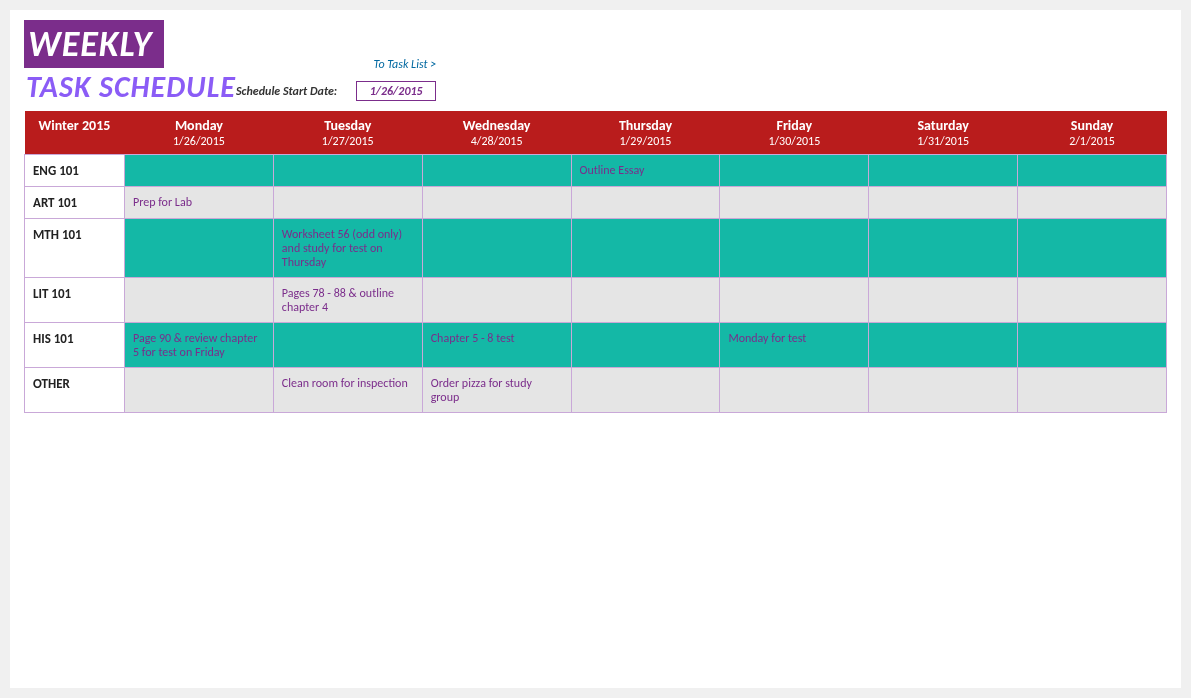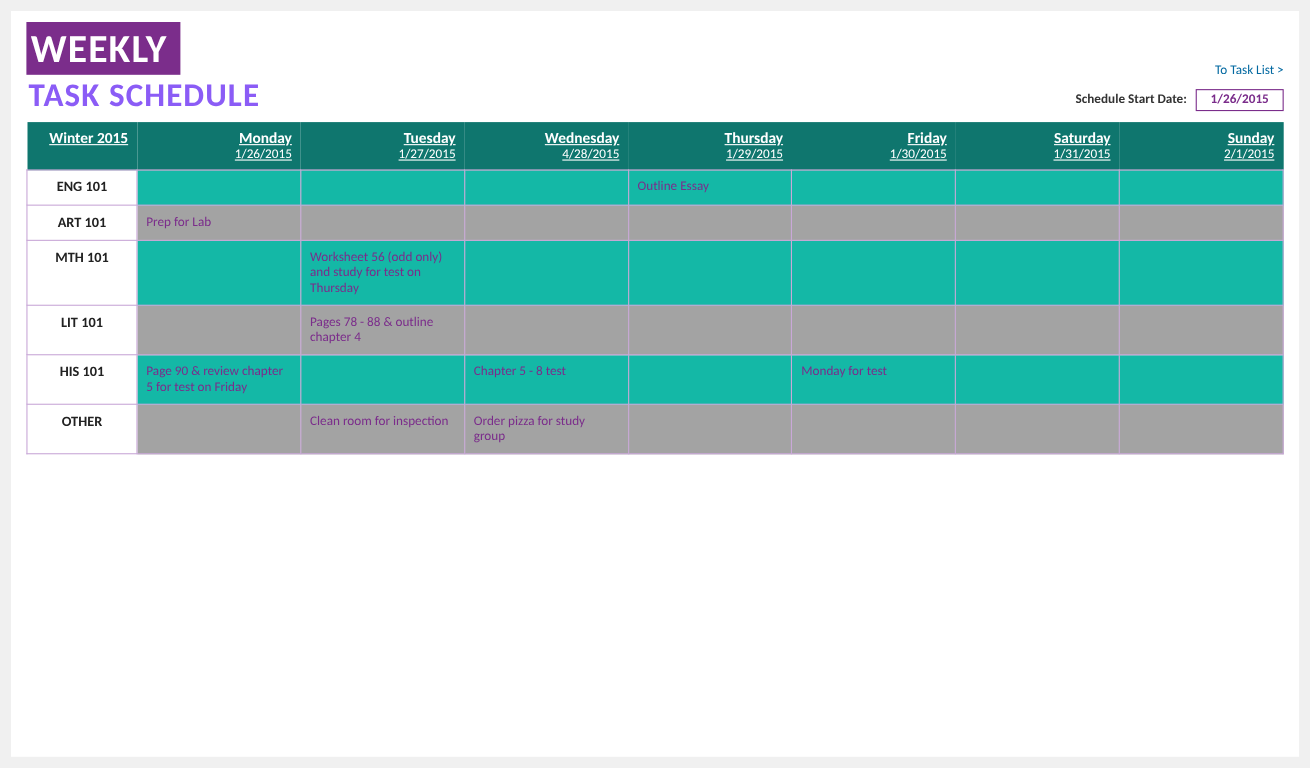--- a/index.html
+++ b/index.html
@@ -11,23 +11,24 @@
       padding: 10px;
     }
     .page {
       background: #ffffff;
       width: 1171px;
       min-height: 678px;
       padding: 10px 14px 14px 14px;
     }
     .header-row {
       display: flex;
-      justify-content: space-between;
+      justify-content: flex-start;
       align-items: flex-end;
       margin-bottom: 6px;
+      font-style: italic;
     }
     .title-block {}
     .title-line1 {
       background: #7B2D8B;
       color: #ffffff;
       font-size: 36px;
       font-weight: 900;
       padding: 2px 12px 2px 4px;
       display: inline-block;
       letter-spacing: 1px;
@@ -46,21 +47,21 @@
     .to-task-link {
       color: #0369a1;
       font-size: 12px;
       text-decoration: none;
       display: block;
       margin-bottom: 10px;
     }
     .start-date-row {
       display: flex;
       align-items: center;
-      gap: 8px;
+      gap: 19px;
     }
     .start-date-label {
       font-size: 12px;
       font-weight: 600;
       color: #333;
     }
     .start-date-value {
       border: 1.5px solid #7B2D8B;
       padding: 2px 10px;
       font-size: 12px;
@@ -69,28 +70,27 @@
       min-width: 80px;
       text-align: center;
     }
     
     table {
       width: 100%;
       border-collapse: collapse;
       table-layout: fixed;
     }
     thead tr th {
-      background: #0f766e;
+      background: #b91c1c;
       color: #ffffff;
       padding: 6px 8px;
       font-size: 13px;
       font-weight: 700;
-      text-align: right;
+      text-align: center;
       vertical-align: top;
-      text-decoration: underline;
     }
     thead tr th .day-name {
       font-size: 14px;
       font-weight: 700;
     }
     thead tr th .day-date {
       font-size: 12px;
       font-weight: 400;
     }
     thead tr th:first-child {
@@ -101,25 +101,24 @@
       padding: 8px 8px;
       font-size: 12px;
       vertical-align: top;
       color: #555;
     }
     tbody tr td:first-child {
       font-weight: 700;
       color: #222;
       font-size: 13px;
       background: #ffffff;
-      text-align: center;
     }
     
     .row-white td:not(:first-child) { background: #14b8a6; }
-    .row-purple td:not(:first-child) { background: #a3a3a3; }
+    .row-purple td:not(:first-child) { background: #e5e5e5; }
 
     .task-text {
       color: #7B2D8B;
       font-size: 12px;
     }
   </style>
 </head>
 <body>
 
 <div class="page">

